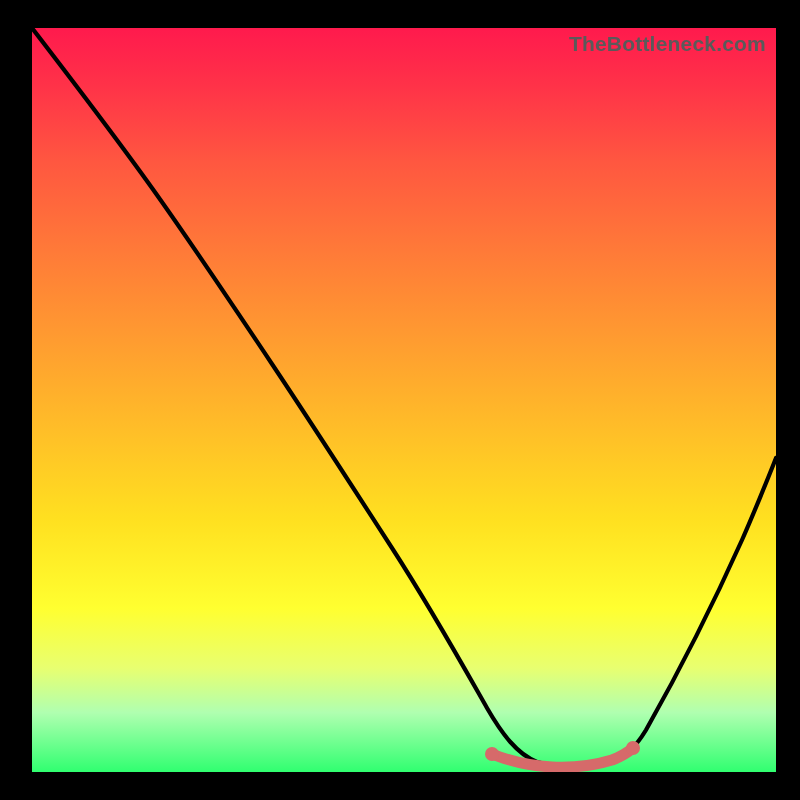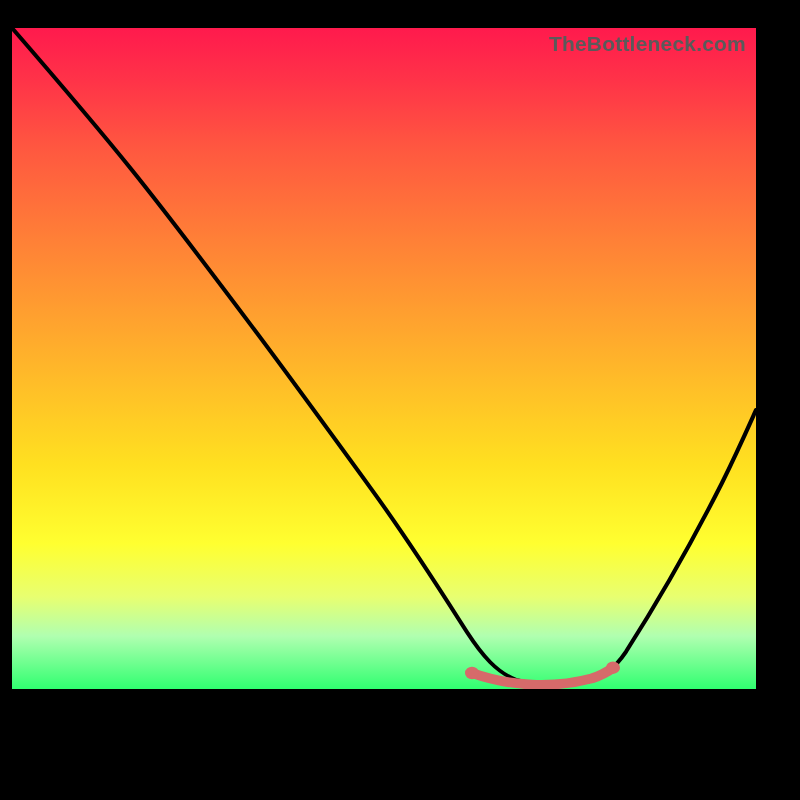--- a/index.html
+++ b/index.html
@@ -5,24 +5,24 @@
   * { margin: 0; padding: 0; box-sizing: border-box; }
   html, body { width: 800px; height: 800px; overflow: hidden; background: #000; }
   .frame {
     position: relative;
     width: 800px;
     height: 800px;
     background: #000;
   }
   .plot {
     position: absolute;
-    left: 12px;
+    left: 32px;
     top: 28px;
     width: 744px;
-    height: 661px;
+    height: 744px;
     overflow: hidden;
   }
   .gradient {
     position: absolute;
     inset: 0;
     background: linear-gradient(
       to bottom,
       #ff1a4d 0%,
       #ff3348 8%,
       #ff5740 18%,

